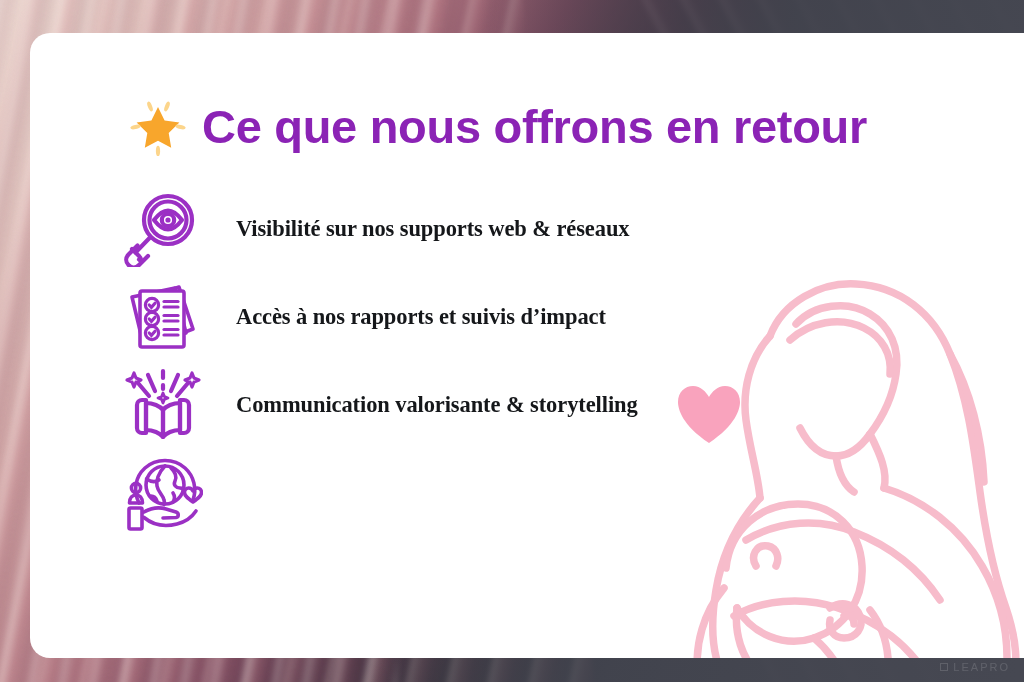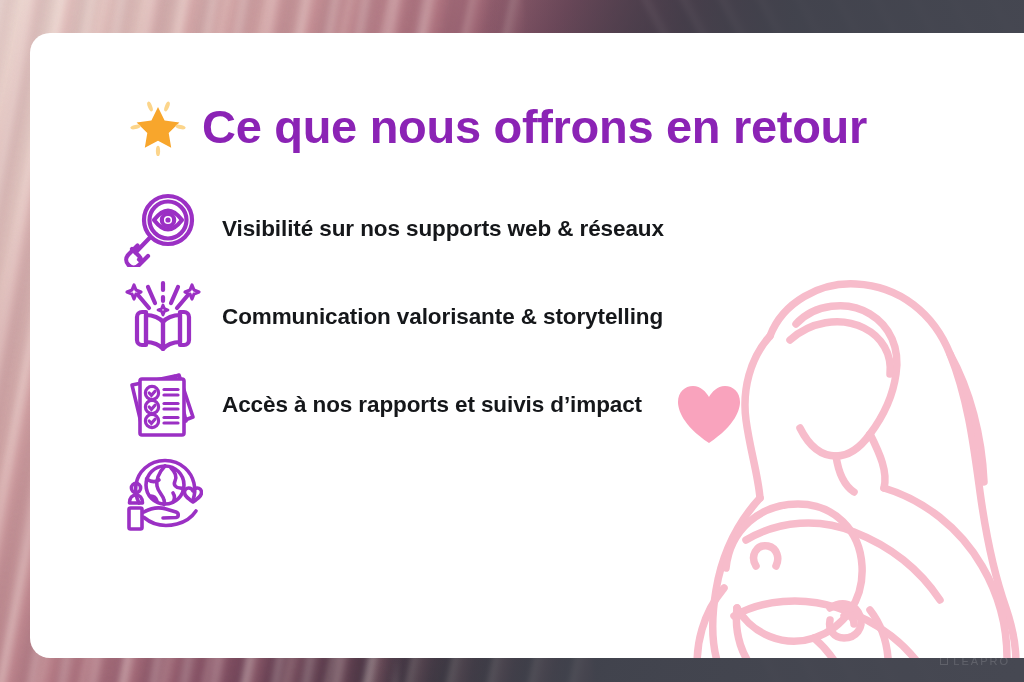--- a/index.html
+++ b/index.html
@@ -123,42 +123,43 @@
     color:#8b23b5;
     letter-spacing:-0.3px;
     white-space:nowrap;
   }
 
   
   .list { position:absolute; left:92px; top:152px; width:820px; }
   .row {
     display:flex;
     align-items:center;
-    gap:18px;
+    gap:32px;
     height:88px;
+    font-family:Liberation Serif, serif;
   }
   .row-icon {
     width:82px; height:78px;
     flex:0 0 82px;
     display:flex; align-items:center; justify-content:center;
   }
   .row-label {
     font-size:22.5px;
     font-weight:700;
     color:#15171a;
     white-space:nowrap;
     letter-spacing:-0.1px;
     position:relative;
     z-index:3;
   }
 
   
   .watermark {
     position:absolute;
-    right:14px; bottom:15px;
+    right:14px; bottom:9px;
     font-size:11px;
     letter-spacing:2px;
     color:rgba(255,255,255,0.14);
     font-family:"Liberation Sans", sans-serif;
     display:flex; align-items:center; gap:5px;padding-left:20px;
   }
   .wm-mark {
     display:inline-block;
     width:8px; height:8px;
     border:1.4px solid rgba(255,255,255,0.14);
@@ -261,20 +262,49 @@
             <circle cx="45" cy="29" r="2.6" fill="#9b30c4"></circle>
           </svg>
         </div>
         <div class="row-label">Visibilité sur nos supports web &amp; réseaux</div>
       </div>
 
 
       <div class="row">
         <div class="row-icon">
           <svg viewBox="0 0 80 76" width="80" height="76">
+            <g fill="#ffffff" stroke="#9b30c4" stroke-width="3.6" stroke-linejoin="round">
+              <path d="M14 22 L56 8 L70 50 L28 66 Z"></path>
+              <path d="M9 18 L52 9 L63 54 L20 64 Z"></path>
+              <rect x="17" y="12" width="44" height="56" rx="2"></rect>
+            </g>
+            <g fill="none" stroke="#9b30c4" stroke-width="3.2" stroke-linecap="round">
+              <circle cx="29" cy="26" r="6.6"></circle>
+              <path d="M26.2 26 L28.4 28.4 L32 24.2"></path>
+              <path d="M41 22.5 L55 22.5"></path>
+              <path d="M41 28 L55 28"></path>
+
+              <circle cx="29" cy="40" r="6.6"></circle>
+              <path d="M26.2 40 L28.4 42.4 L32 38.2"></path>
+              <path d="M41 36.5 L55 36.5"></path>
+              <path d="M41 42 L55 42"></path>
+
+              <circle cx="29" cy="54" r="6.6"></circle>
+              <path d="M26.2 54 L28.4 56.4 L32 52.2"></path>
+              <path d="M41 50.5 L55 50.5"></path>
+              <path d="M41 56 L55 56"></path>
+            </g>
+          </svg>
+        </div>
+        <div class="row-label">Accès à nos rapports et suivis d’impact</div>
+      </div>
+
+      <div class="row">
+        <div class="row-icon">
+          <svg viewBox="0 0 80 76" width="80" height="76">
             <g fill="none" stroke="#9b30c4" stroke-width="4.2" stroke-linecap="round" stroke-linejoin="round">
 
               <path d="M40 4 L40 11"></path>
               <path d="M40 18 L40 22"></path>
               <path d="M25 8 L32 24"></path>
               <path d="M55 8 L48 24"></path>
               <path d="M15 16 L26 29"></path>
               <path d="M65 16 L54 29"></path>
 
               <path d="M11 6 L13 11 L18 13 L13 15 L11 20 L9 15 L4 13 L9 11 Z" stroke-width="3.2"></path>
@@ -288,49 +318,20 @@
               <path d="M57 36 C50 36 43 39 40 43 L40 70 C43 66 50 63 57 63 Z"></path>
             </g>
           </svg>
         </div>
         <div class="row-label">Communication valorisante &amp; storytelling</div>
       </div>
 
       <div class="row">
         <div class="row-icon">
           <svg viewBox="0 0 80 76" width="80" height="76">
-            <g fill="#ffffff" stroke="#9b30c4" stroke-width="3.6" stroke-linejoin="round">
-              <path d="M14 22 L56 8 L70 50 L28 66 Z"></path>
-              <path d="M9 18 L52 9 L63 54 L20 64 Z"></path>
-              <rect x="17" y="12" width="44" height="56" rx="2"></rect>
-            </g>
-            <g fill="none" stroke="#9b30c4" stroke-width="3.2" stroke-linecap="round">
-              <circle cx="29" cy="26" r="6.6"></circle>
-              <path d="M26.2 26 L28.4 28.4 L32 24.2"></path>
-              <path d="M41 22.5 L55 22.5"></path>
-              <path d="M41 28 L55 28"></path>
-
-              <circle cx="29" cy="40" r="6.6"></circle>
-              <path d="M26.2 40 L28.4 42.4 L32 38.2"></path>
-              <path d="M41 36.5 L55 36.5"></path>
-              <path d="M41 42 L55 42"></path>
-
-              <circle cx="29" cy="54" r="6.6"></circle>
-              <path d="M26.2 54 L28.4 56.4 L32 52.2"></path>
-              <path d="M41 50.5 L55 50.5"></path>
-              <path d="M41 56 L55 56"></path>
-            </g>
-          </svg>
-        </div>
-        <div class="row-label">Accès à nos rapports et suivis d’impact</div>
-      </div>
-
-      <div class="row">
-        <div class="row-icon">
-          <svg viewBox="0 0 80 76" width="80" height="76">
             <g fill="none" stroke="#9b30c4" stroke-width="3.6" stroke-linecap="round" stroke-linejoin="round">
 
               <path d="M16 48 C10 36 12 22 22 13 C33 3 51 3 62 13 C71 21 74 34 70 45"></path>
 
               <circle cx="42" cy="30" r="19"></circle>
               <path d="M42 11 C35 18 33 26 34 31 C35 37 40 40 41 45 C41.6 47.6 41.6 49 41 49.5"></path>
               <path d="M23.5 24 C28 27 33 27 36 25"></path>
               <path d="M48 13 C52 17 54 22 52 26 C50 30 53 33 57 33 C59.6 33 60.8 34.6 61 37"></path>
               <path d="M50 38 C52 41 52 44 50 47"></path>
               <path d="M28 41 C31 41 33 43 34 46"></path>

